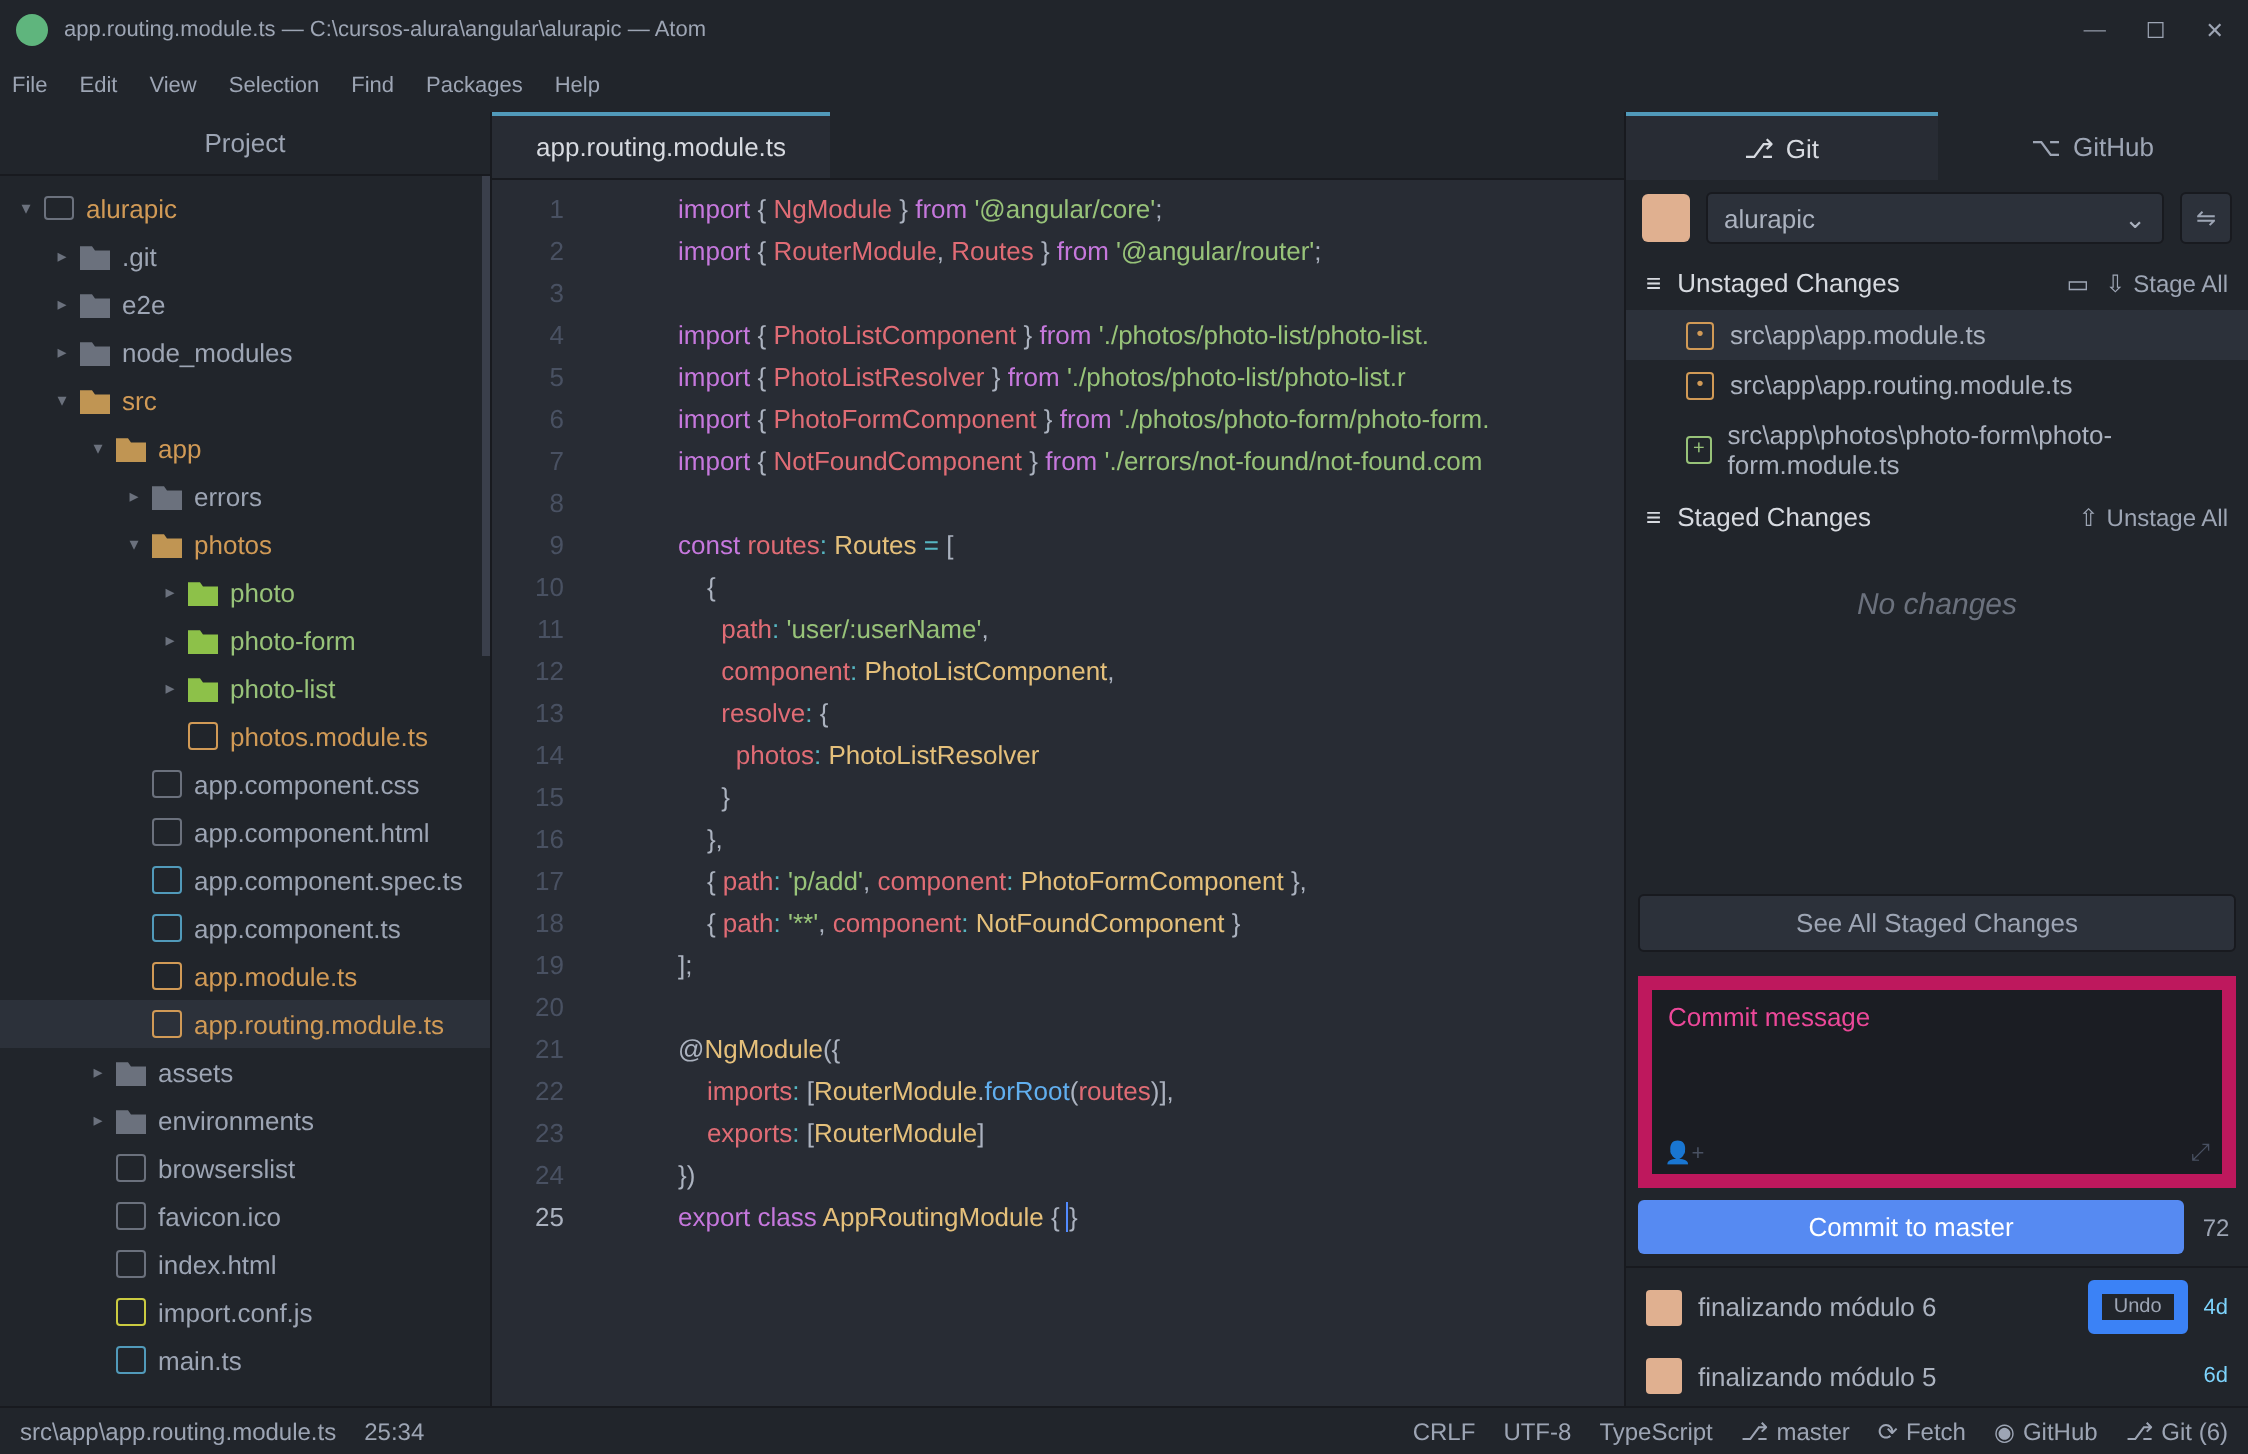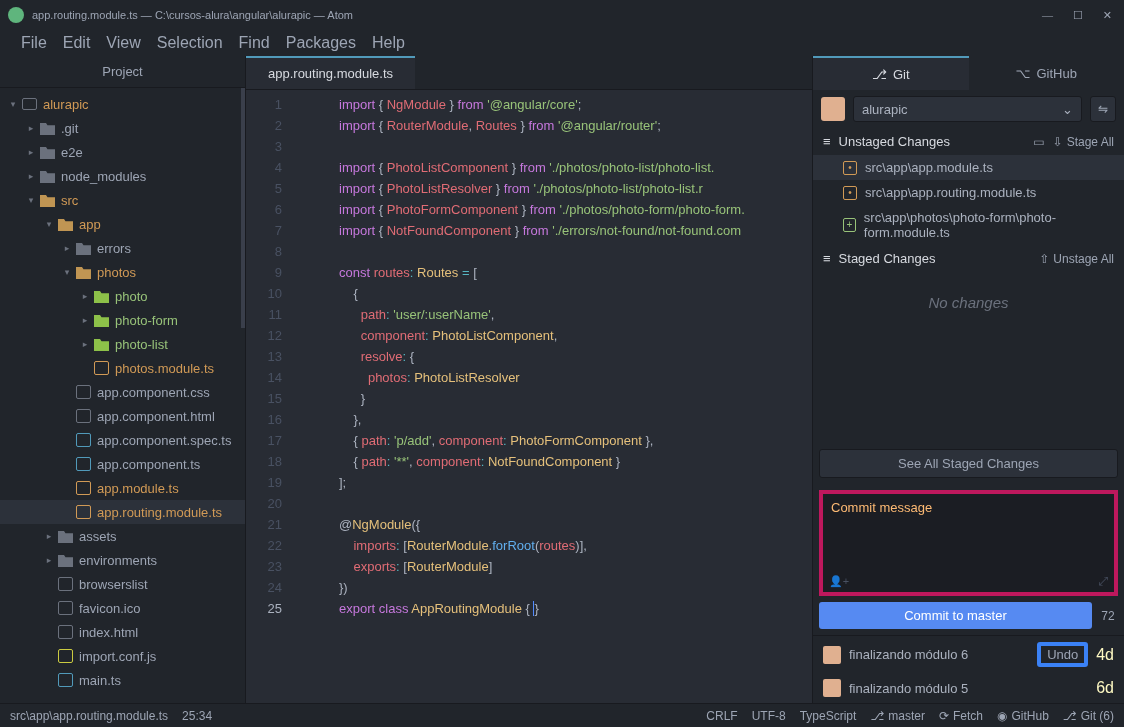--- a/index.html
+++ b/index.html
@@ -2,21 +2,21 @@
 <html><head>
 <meta charset="utf-8">
 <style>
 * { margin:0; padding:0; box-sizing:border-box; font-family:"Segoe UI",Arial,sans-serif; }
 body { width:1124px; height:727px; background:#282c34; color:#abb2bf; overflow:hidden; font-size:13px; display:flex; flex-direction:column; }
 .titlebar { height:30px; background:#21252b; display:flex; align-items:center; padding:0 8px; color:#9da5b4; }
 .titlebar .atom-icon { width:16px; height:16px; background:#5fb57d; border-radius:50%; margin-right:8px; flex-shrink:0; }
 .titlebar .title { flex:1; font-size:11px; }
 .winctl { display:flex; gap:20px; padding-right:4px; }
 .winctl span { font-family:"Segoe UI Symbol"; font-size:11px; color:#9da5b4; cursor:default; }
-.menubar { height:26px; background:#21252b; display:flex; align-items:center; padding:0 21px; gap:16px; color:#9da5b4; font-size:16px; }
+.menubar { height:26px; background:#21252b; display:flex; align-items:center; padding:0 6px; gap:16px; color:#9da5b4; font-size:11px; }
 .main { flex:1; display:flex; min-height:0; }
 .sidebar { width:246px; background:#21252b; border-right:1px solid #181a1f; display:flex; flex-direction:column; min-height:0; }
 .sidebar-header { text-align:center; color:#9da5b4; padding:8px 0; font-size:13px; border-bottom:1px solid #181a1f; }
 .tree { flex:1; overflow:auto; padding-top:4px; position:relative; }
 .tree::-webkit-scrollbar { width:10px; }
 .tree::-webkit-scrollbar-thumb { background:#3a3f4b; }
 .tree-row { display:flex; align-items:center; height:24px; color:#9da5b4; white-space:nowrap; cursor:default; }
 .tree-row.sel { background:#2c313a; color:#d7dae0; }
 .tree-row .tw { width:10px; text-align:center; color:#6b717d; font-size:9px; margin-right:4px; }
 .tree-row .ic { width:15px; height:14px; margin-right:6px; flex-shrink:0; }
@@ -57,32 +57,32 @@
 .section-head { display:flex; align-items:center; justify-content:space-between; padding:6px 10px; color:#d7dae0; cursor:default; }
 .section-head .left { display:flex; align-items:center; gap:8px; }
 .small-btn { color:#9da5b4; font-size:12px; display:flex; align-items:center; gap:4px; }
 .change-row { display:flex; align-items:center; gap:8px; padding:5px 10px 5px 30px; color:#abb2bf; }
 .change-row.sel { background:#2c313a; }
 .chg-ic { width:14px;height:14px; border:1px solid; border-radius:2px; display:flex; align-items:center; justify-content:center; font-size:10px; line-height:1; }
 .chg-mod { border-color:#d19a56; color:#d19a56; }
 .chg-add { border-color:#98c379; color:#98c379; }
 .nochanges { text-align:center; color:#6b717d; padding:22px 0; font-style:italic; font-size:15px; }
 .seeall { margin:6px 6px; background:#2c313a; text-align:center; padding:6px 0; color:#9da5b4; border:1px solid #181a1f; border-radius:3px; font-size:13px;}
-.commit-box { margin:6px; flex:0 0 106px; background:#1b1d23; border:4px solid #be185d; padding:6px 8px; color:#fdba74; position:relative; }
+.commit-box { margin:6px; flex:0 0 106px; background:#1b1d23; border:7px solid #be185d; padding:6px 8px; color:#ec4899; position:relative; }
 .commit-box::after { content:"⤢"; position:absolute; right:6px; bottom:4px; color:#495162; font-size:12px; }
 .commit-box::before { content:"👤+"; position:absolute; left:6px; bottom:4px; color:#495162; font-size:11px; }
 .commit-btn-row { display:flex; align-items:center; gap:6px; padding:0 6px 6px 6px; }
 .commit-btn { flex:1; background:#568af2; color:#fff; text-align:center; padding:6px 0; border-radius:3px; font-size:13px; }
 .count72 { color:#9da5b4; font-size:12px; width:20px; text-align:center; }
 .history { border-top:1px solid #181a1f; }
 .hist-row { display:flex; align-items:center; padding:6px 10px; gap:8px; color:#abb2bf; }
 .hist-row .av { width:18px; height:18px; background:#e0b090; border-radius:2px; }
 .hist-row .msg { flex:1; font-size:13px; }
-.hist-row .time { color:#fef9c3; font-size:16px; }
-.undo { border:4px solid #3b82f6; padding:1px 6px; border-radius:3px; font-size:13px; color:#9da5b4; }
+.hist-row .time { color:#7dd3fc; font-size:11px; }
+.undo { border:7px solid #3b82f6; padding:1px 6px; border-radius:3px; font-size:10px; color:#9da5b4; }
 .statusbar { height:24px; background:#21252b; border-top:1px solid #181a1f; display:flex; align-items:center; padding:0 10px; color:#9da5b4; font-size:12px; justify-content:space-between; }
 .statusbar .left, .statusbar .right { display:flex; gap:14px; align-items:center; }
 .statusbar .right span { display:flex; align-items:center; gap:4px; }
 .sidebar-scroll-ind{ position:absolute; top:0; right:0; width:4px; height:240px; background:#3a3f4b; }
 </style>
 </head>
 <body>
 
 <div class="titlebar">
   <div class="atom-icon"></div>

